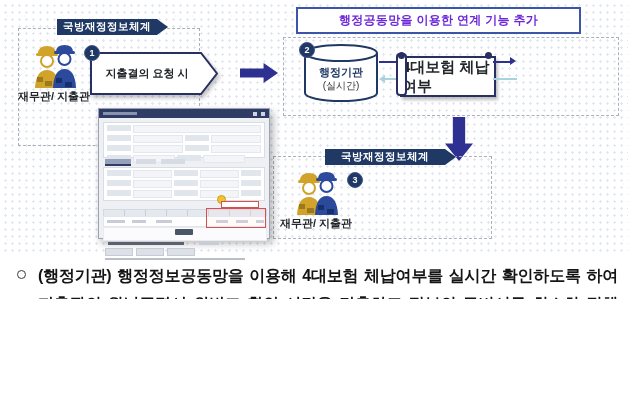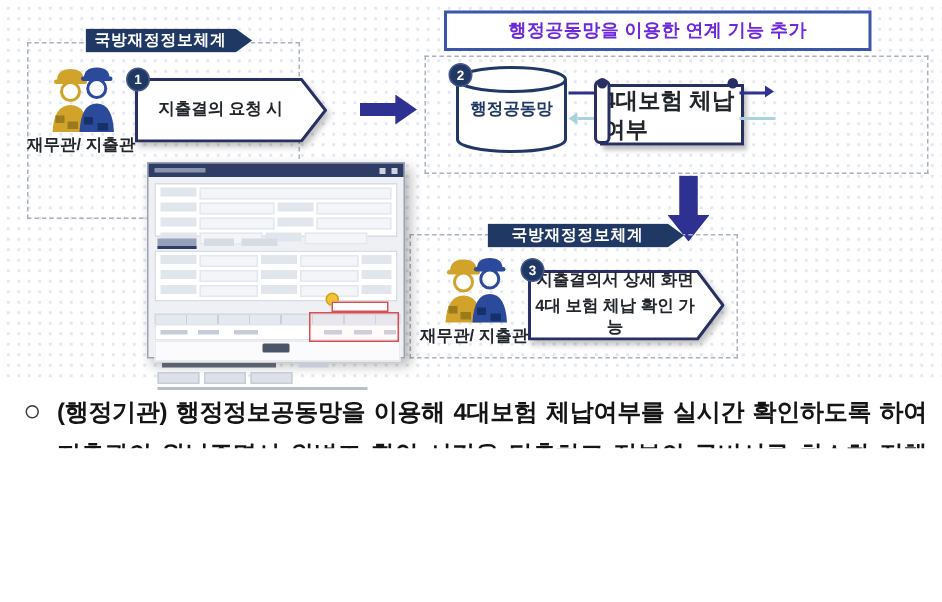--- a/index.html
+++ b/index.html
@@ -130,21 +130,22 @@
     <div class="abs arrow-right" style="left:240px;top:63px;width:38px;height:20px;"></div>
 
     <div class="abs zone" style="left:283px;top:37px;width:334px;height:77px;"></div>
     <div class="abs titlebox" style="left:296px;top:7px;width:281px;height:23px;">행정공동망을 이용한 연계 기능 추가</div>
 
     <div class="abs" style="left:303px;top:43px;width:76px;height:60px;">
       <svg width="76" height="60" viewBox="0 0 76 60">
         <path d="M2 10 v40 a36 8 0 0 0 72 0 v-40" fill="#fff" stroke="#1f3864" stroke-width="2"></path>
         <ellipse cx="38" cy="10" rx="36" ry="8" fill="#fff" stroke="#1f3864" stroke-width="2"></ellipse>
       </svg>
-      <div class="cyl-label" style="top:22px;font-size:11px;font-weight:bold;color:#1f3864;">행정공동망</div>
+      <div class="cyl-label" style="top:22px;font-size:11px;font-weight:bold;color:#1f3864;">행정기관</div>
+      <div class="cyl-label" style="top:36px;font-size:10px;color:#333;">(실시간)</div>
     </div>
     <div class="abs badge" style="left:299px;top:42px;">2</div>
 
     <div class="abs line navy" style="left:379px;top:61px;width:19px;"></div>
     <div class="abs line blue" style="left:385px;top:78px;width:13px;"></div>
     <div class="abs tri left" style="left:379px;top:75px;"></div>
 
     <div class="abs scroll" style="left:400px;top:56px;width:92px;height:37px;">4대보험 체납여부</div>
     <div class="abs scroll-roll" style="left:396px;top:53px;height:39px;"></div>
     <div class="abs scroll-knob" style="left:398px;top:52px;"></div>
@@ -176,29 +177,20 @@
           <circle cx="34.5" cy="15" r="6" fill="#fff" stroke="#2b4a9b" stroke-width="2"></circle>
           <path d="M23 44 q1-19 11.5-19 q10.5 0 11.5 19 z" fill="#2b4a9b"></path>
           <rect x="26" y="34" width="6" height="5" fill="#16306b"></rect>
           <rect x="35" y="38" width="7" height="5" fill="#16306b"></rect>
         </g>
       </svg>
     </div>
     <div class="abs actor-label" style="left:280px;top:216px;width:78px;">재무관/ 지출관</div>
 
     <div class="abs badge" style="left:347px;top:172px;">3</div>
-    <div class="abs stepbox" style="left:352px;top:180px;width:131px;height:47px;">
-      <svg width="131" height="47" viewBox="0 0 131 47">
-          <polygon points="1,1 113,1 130,23.5 113,46 1,46" fill="#fff" stroke="#272f63" stroke-width="2"></polygon>
-        </svg>
-      <div class="steptext" style="width:108px;">
-        <div>지출결의서 상세 화면</div>
-        <div>4대 보험 체납 확인 가능</div>
-      </div>
-    </div>
 
     <div class="abs appwin" style="left:98px;top:108px;width:170px;height:129px;">
       <div class="tbar">
         <div class="ttl"></div>
         <div class="c1"></div>
         <div class="c2"></div>
       </div>
       <div class="panel" style="top:13px;height:34px;">
         <div class="cellrow">
             <div class="lab"></div>

